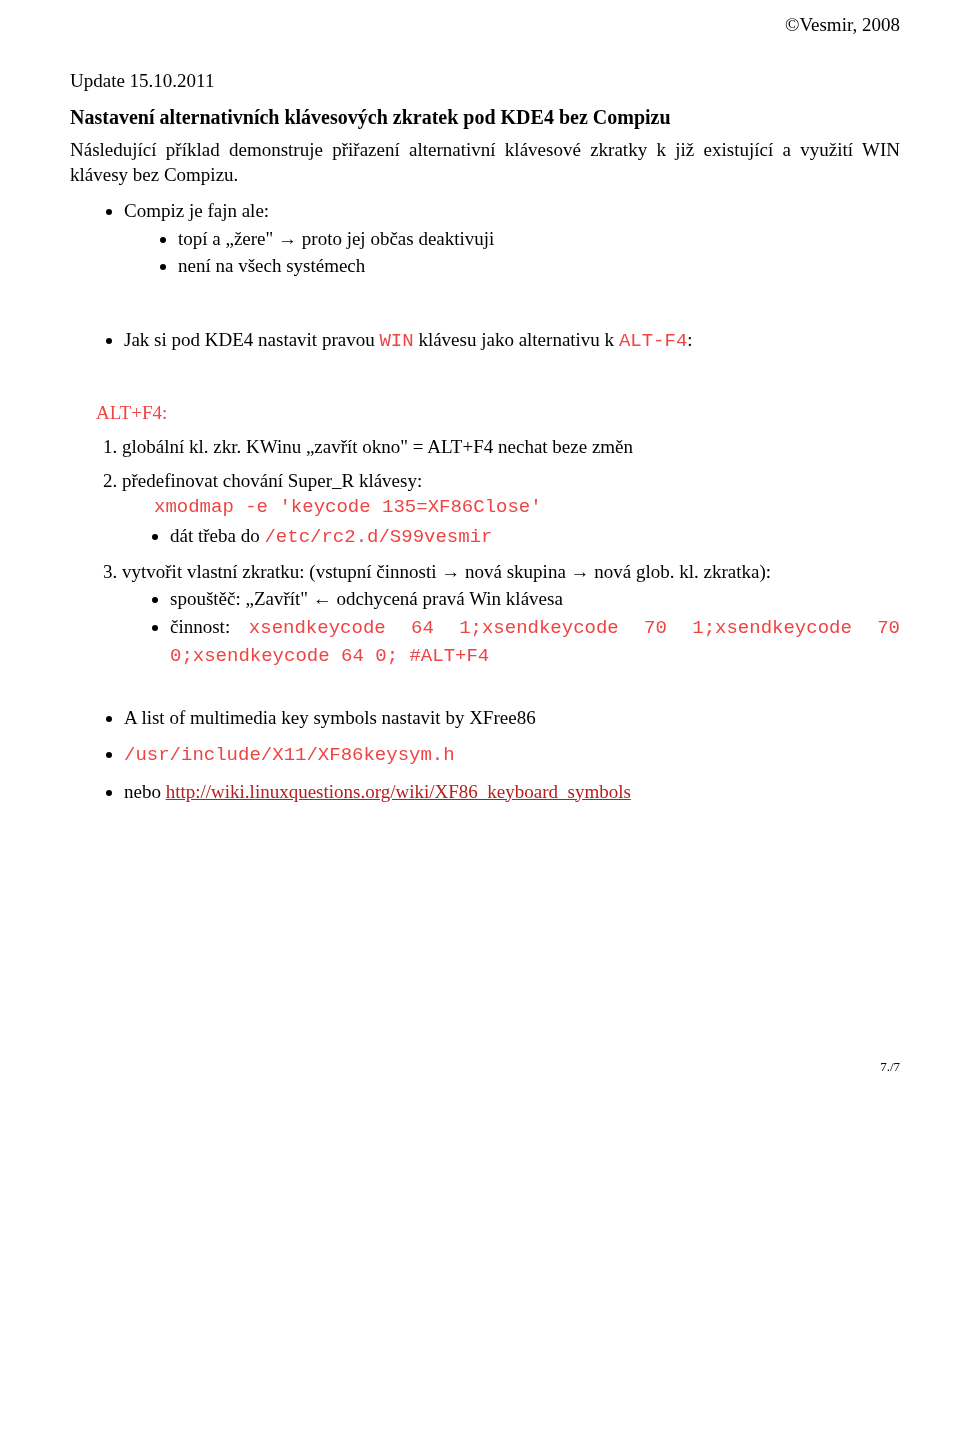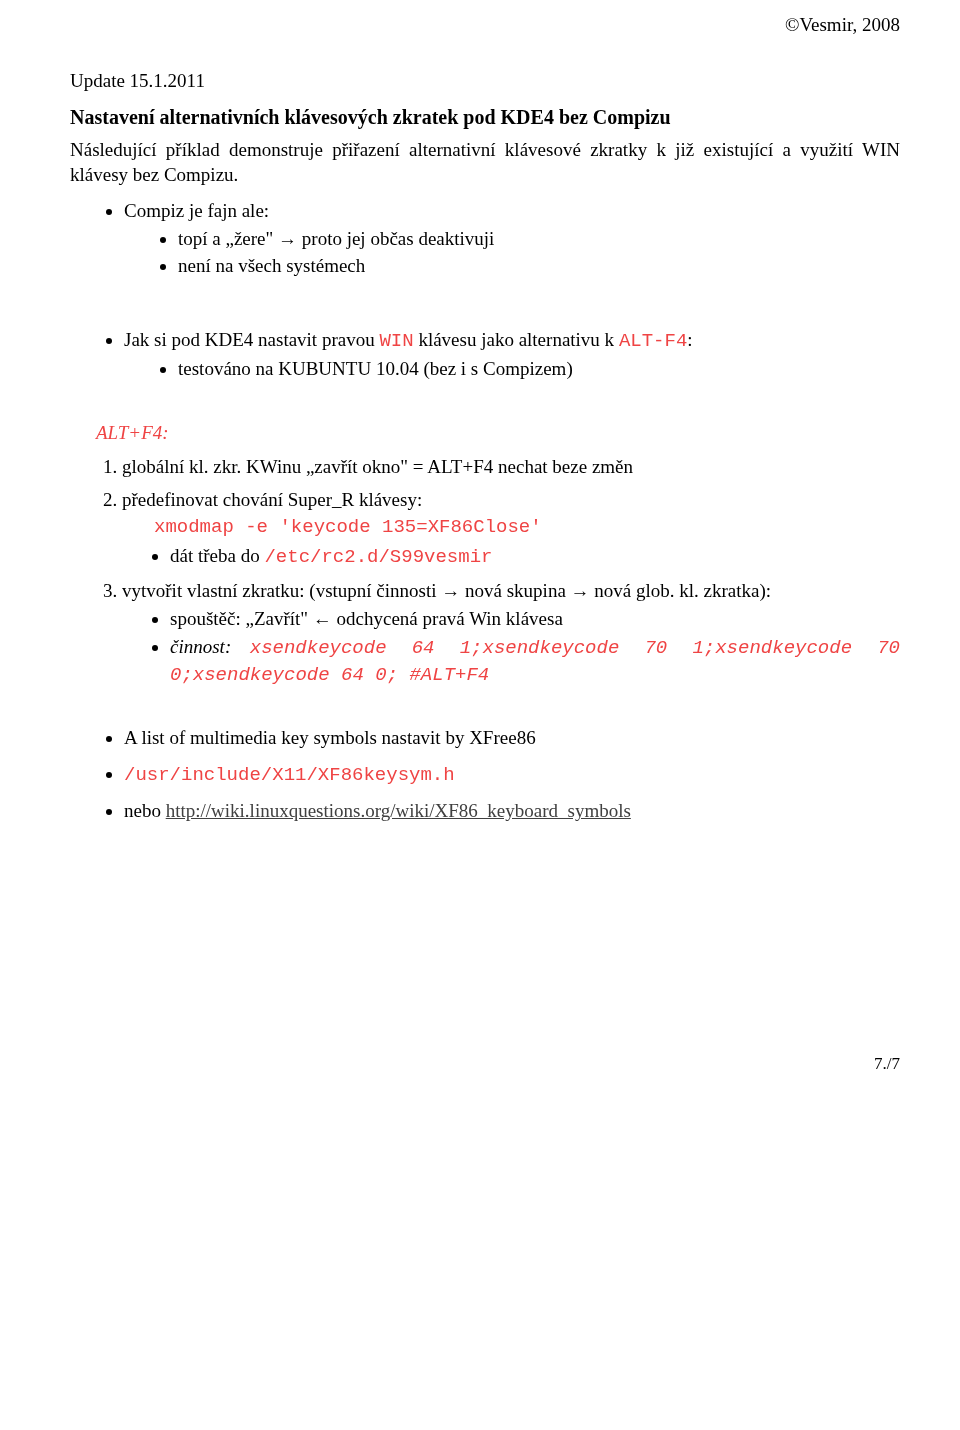--- a/index.html
+++ b/index.html
@@ -56,83 +56,79 @@
   .gap {
     height: 28px;
   }
   .mono, code {
     font-family: "Courier New", Courier, monospace;
   }
   .blue {
     color: #ef4444;
   }
   .italic {
-    font-style: italic;
+    margin-top: 8px;
   }
   ol.numlist {
     margin: 4px 0 4px 0;
     padding-left: 52px;
   }
   ol.numlist > li {
     margin: 8px 0;
   }
   ol.numlist ul {
     list-style: disc;
     padding-left: 48px;
     margin: 2px 0;
   }
   ol.numlist ul > li {
     margin: 2px 0;
   }
   .justify {
     text-align: justify;
-    font-style: italic;
   }
   .link {
     text-decoration: underline;
-    color: #404040;
+    color: #b91c1c;
   }
   .pgnum {
     position: absolute;
     bottom: 30px;
     right: 60px;
-    font-size: 17px;
+    font-size: 13px;
   }
 </style>
 </head>
 <body>
 
 <div class="page">
 
   <div class="header-right">©Vesmir, 2008</div>
 
-  <div class="update">Update 15.1.2011</div>
+  <div class="update">Update 15.10.2011</div>
 
   <h1>Nastavení alternativních klávesových zkratek pod KDE4 bez Compizu</h1>
 
   <p class="intro">Následující příklad demonstruje přiřazení alternativní klávesové zkratky k již existující a využití WIN klávesy bez Compizu.</p>
 
   <ul class="lvl1">
     <li>
       <span>Compiz je fajn ale:</span>
       <ul class="lvl2">
         <li>topí a „žere" → proto jej občas deaktivuji</li>
         <li>není na všech systémech</li>
       </ul>
     </li>
   </ul>
 
   <div class="gap"></div>
 
   <ul class="lvl1">
     <li>
       <span>Jak si pod KDE4 nastavit pravou </span><span class="mono blue">WIN</span><span> klávesu jako alternativu k </span><span class="mono blue">ALT-F4</span><span>:</span>
-      <ul class="lvl2">
-        <li>testováno na KUBUNTU 10.04 (bez i s Compizem)</li>
-      </ul>
     </li>
   </ul>
 
   <div class="gap"></div>
 
   <div class="blue italic" style="margin-left:26px; margin-bottom:4px;">ALT+F4:</div>
 
   <ol class="numlist">
     <li>globální kl. zkr. KWinu „zavřít okno" = ALT+F4 nechat beze změn</li>
     <li>

